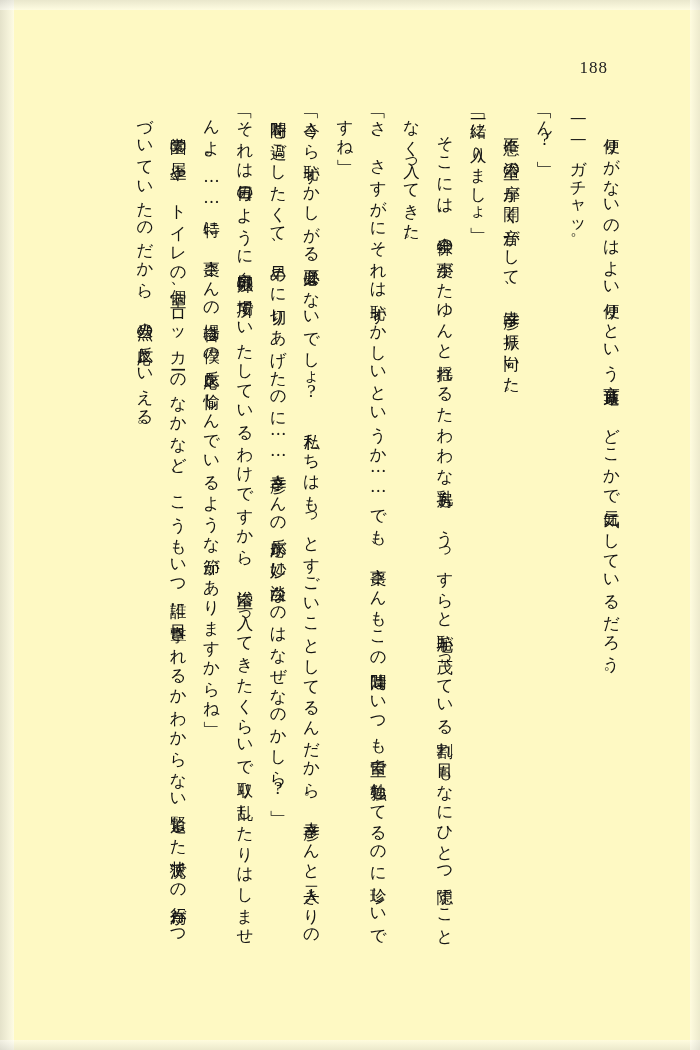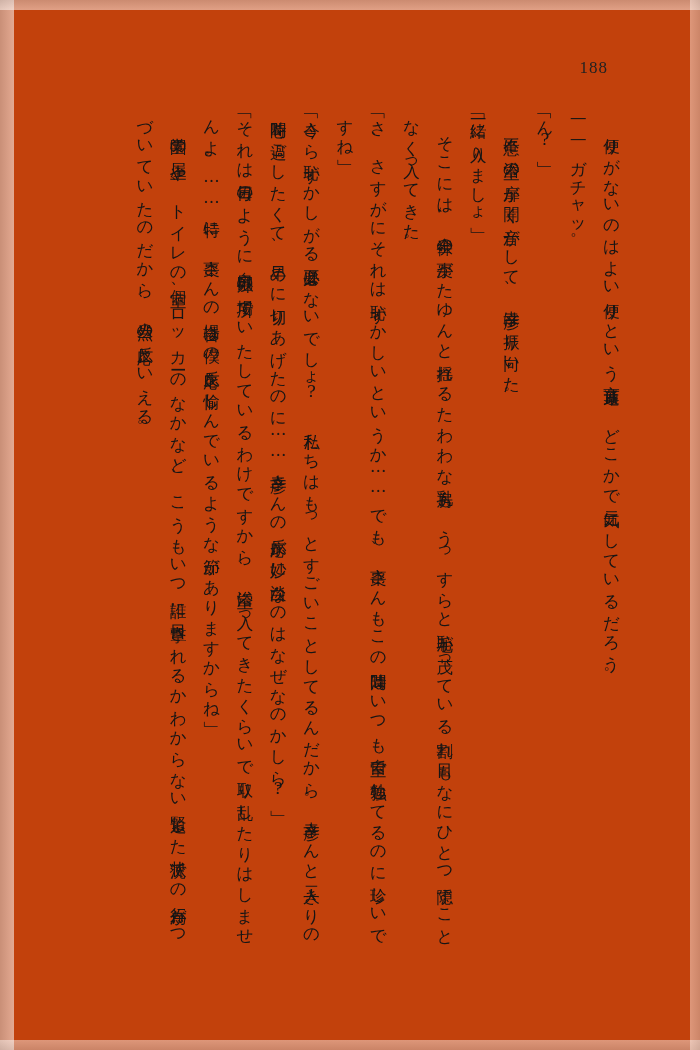--- a/index.html
+++ b/index.html
@@ -14,21 +14,21 @@
     color: #1a1a1a;
     position: relative;
     overflow: hidden;
   }
   #page {
     position: absolute;
     left: 0;
     top: 0;
     width: 700px;
     height: 1050px;
-    background: #c2410c;
+    background: #fef9c3;
   }
   
   #page-edge-left {
     position: absolute;
     left: 0; top: 0;
     width: 14px; height: 1050px;
     background: linear-gradient(to right, #cfcfcf, #ffffff);
     opacity: 0.55;
   }
   #page-edge-top {

